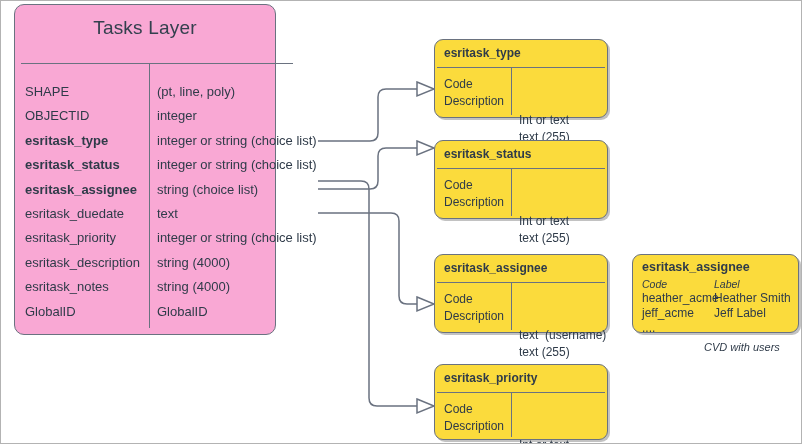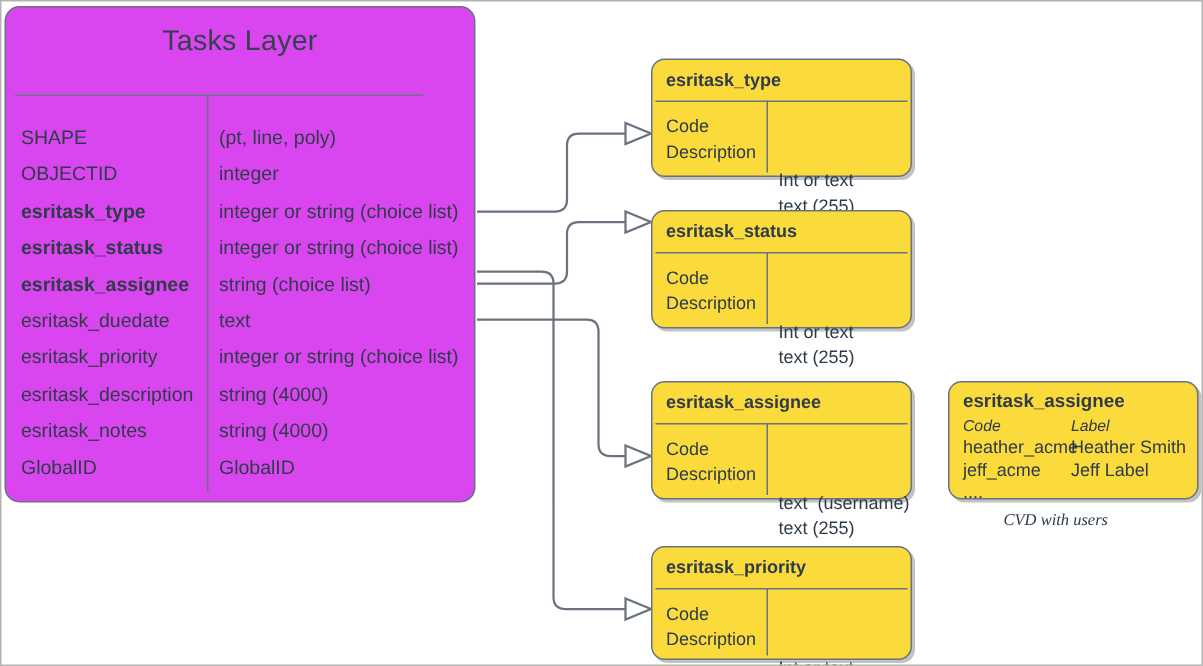--- a/index.html
+++ b/index.html
@@ -15,27 +15,27 @@
     border: 1px solid #b3b3b3;
     box-sizing: border-box;
     overflow: hidden;
     font-family: "Liberation Sans", sans-serif;
     color: #2f3b49;
   }
 
   
   .main-table {
     position: absolute;
-    left: 2px;
+    left: 13px;
     top: 3px;
-    width: 314px;
+    width: 262px;
     height: 331px;
     border: 1.6px solid #6a7280;
     border-radius: 10px;
-    background: #d946ef;
+    background: #f9a8d4;
     box-sizing: border-box;
   }
   .main-title {
     position: absolute;
     left: 0;
     top: 12px;
     width: 100%;
     text-align: center;
     font-size: 19px;
     color: #34404e;
@@ -305,15 +305,15 @@
         <span class="ca">jeff_acme</span>
         <span class="cb">Jeff Label</span>
       </div>
       <div class="cvd-row">
         <span class="ca">....</span>
         <span class="cb"></span>
       </div>
     </div>
   </div>
 
-  <div class="cvd-caption" style="left:668px; top:340px;font-family:Liberation Serif, serif;">CVD with users</div>
+  <div class="cvd-caption" style="left:703px; top:340px;">CVD with users</div>
 
 </div>
 
 </body></html>

